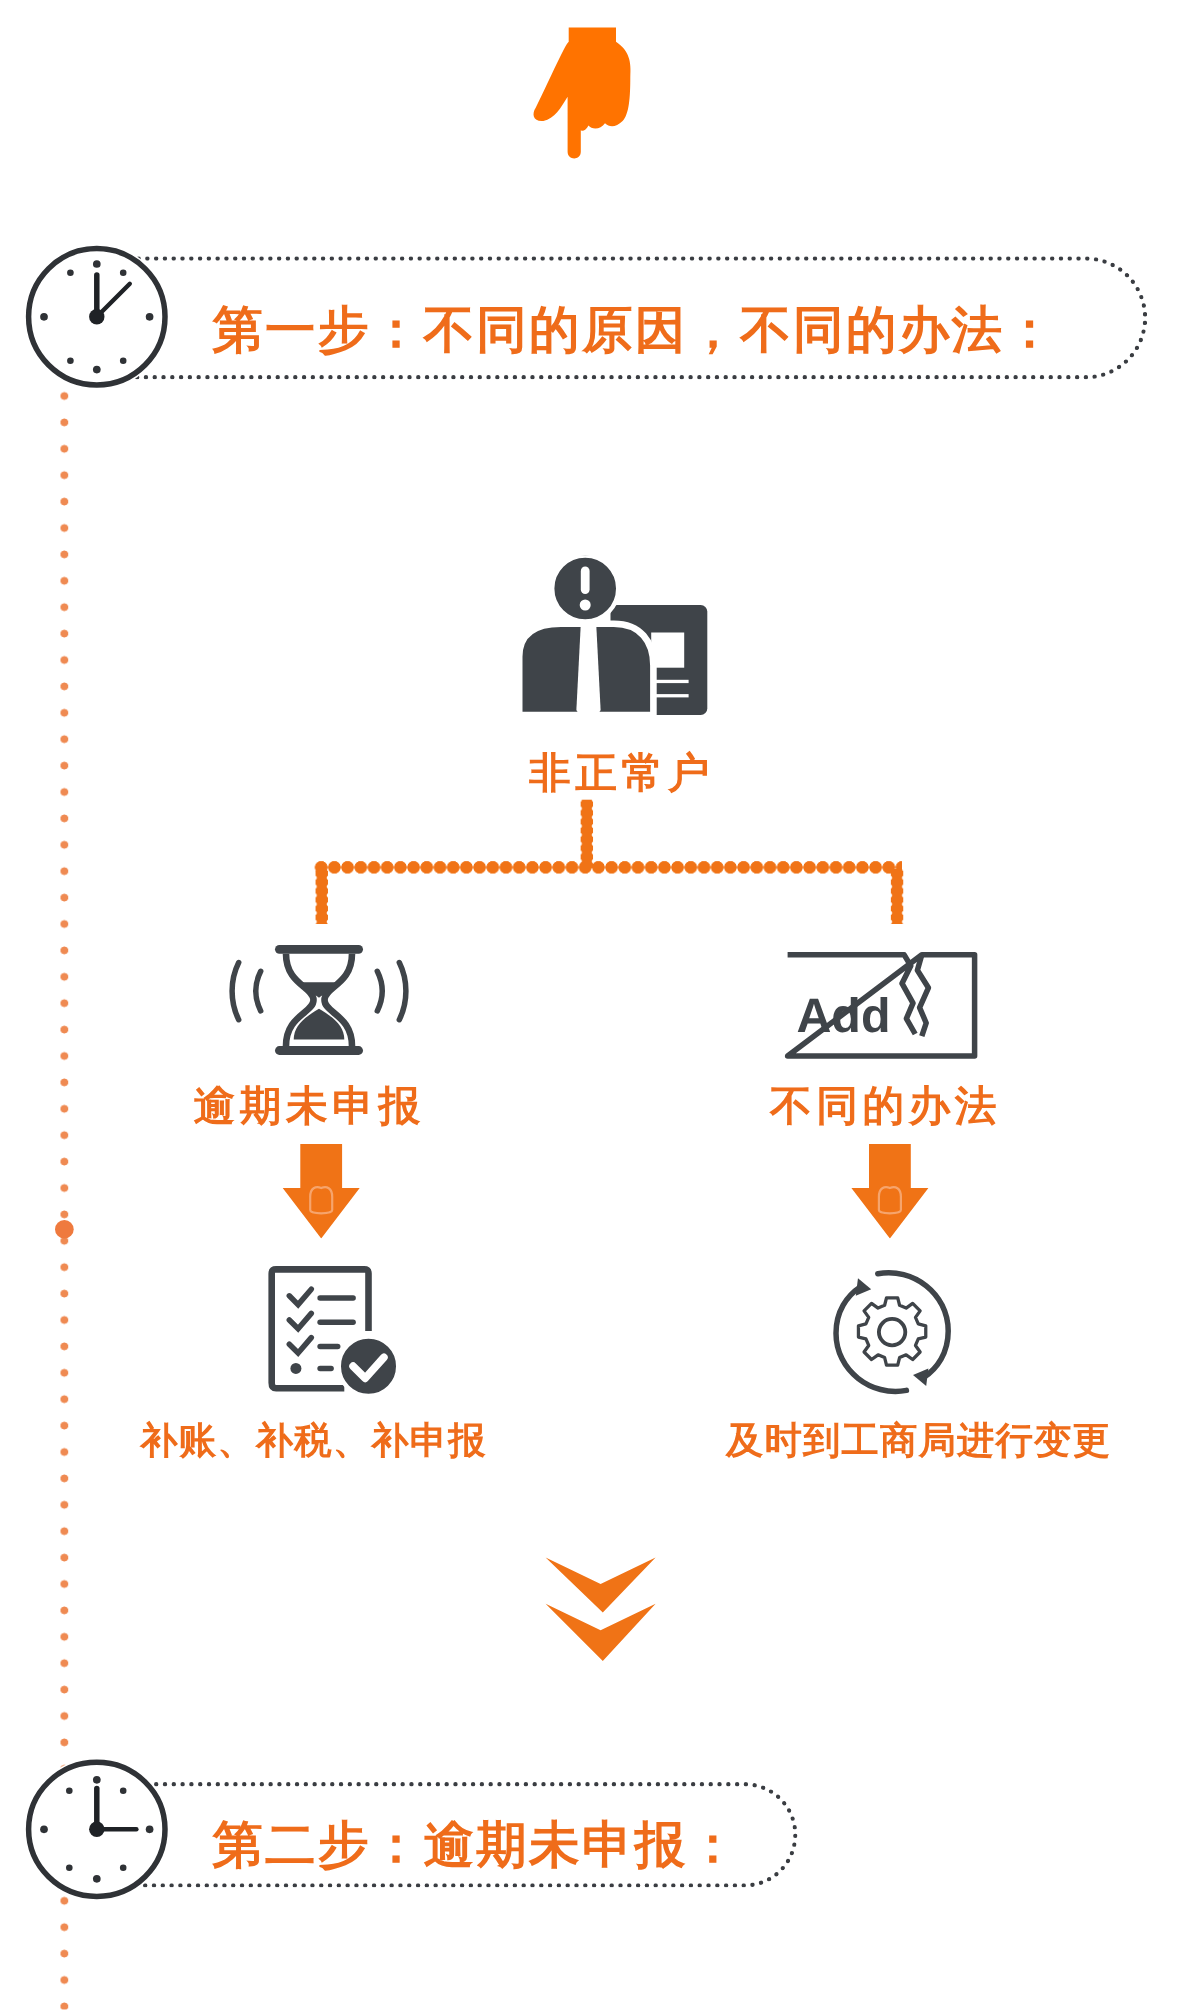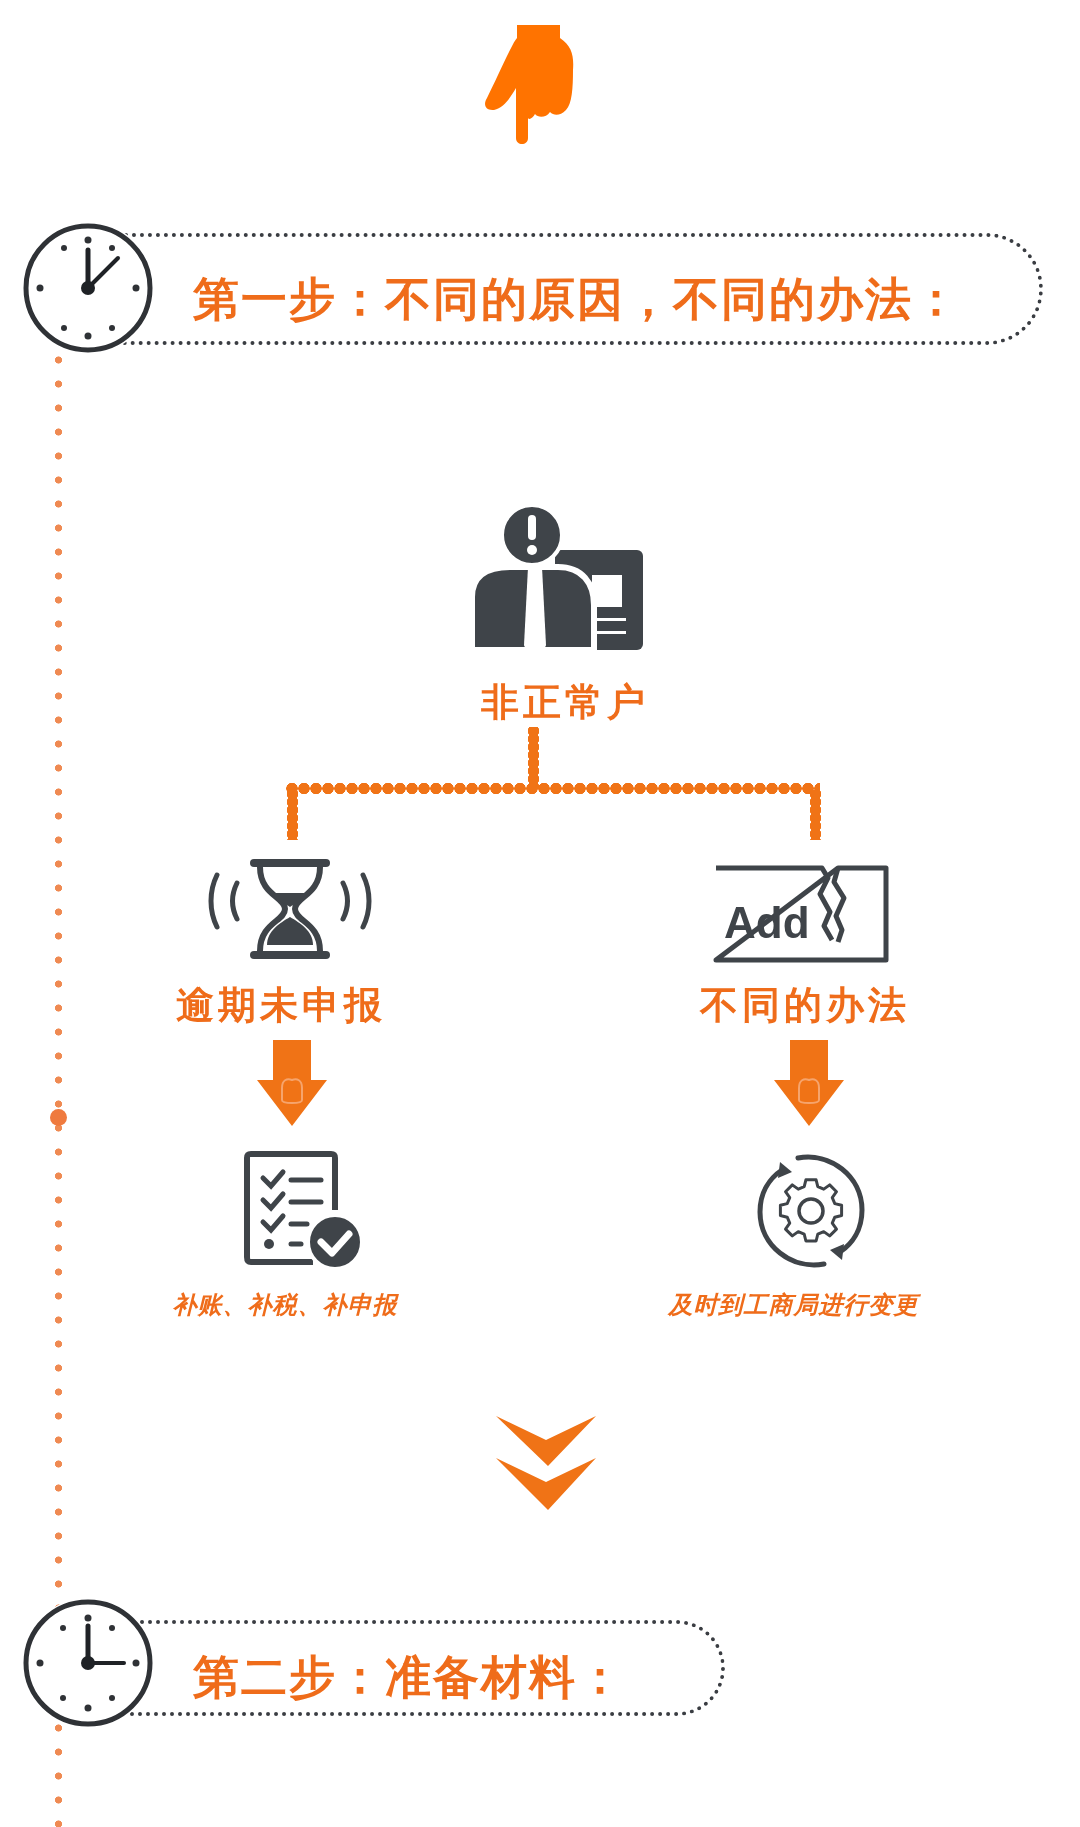--- a/index.html
+++ b/index.html
@@ -8,21 +8,21 @@
   .abs { position:absolute; }
   .orange-text { color:#ef6c1a; font-weight:bold; white-space:nowrap;margin-top:11px; }
   .timeline { left:55px; top:348px; width:7px; height:1479px;
     background-image: radial-gradient(circle, #ef8a52 3.3px, transparent 3.8px);
     background-size: 7px 24px; background-repeat: repeat-y; }
   .big-dot { left:50px; top:1109px; width:17px; height:17px; border-radius:50%; background:#ef7a3e; }
   .pill { border:4px dotted #3a3d42; border-left:none; border-radius:0 60px 60px 0; box-sizing:border-box; background:transparent; }
   .clock { background:#fff; }
   .step-title { font-size:46px; letter-spacing:2px; line-height:1; }
   .node-label { font-size:38px; letter-spacing:4px; line-height:1; text-align:center; }
-  .result-label { font-size:24px; letter-spacing:1px; line-height:1; text-align:center;font-style:italic; }
+  .result-label { font-size:34px; letter-spacing:1px; line-height:1; text-align:center; }
   .connector { background-image: radial-gradient(circle, #f07316 5.5px, transparent 6px); }
   .conn-h { background-size: 12px 13px; background-repeat: repeat-x; height:13px; }
   .conn-v { background-size: 13px 8px; background-repeat: repeat-y; width:13px; }
 </style>
 </head>
 <body>
 
 <div class="abs timeline"></div>
 <div class="abs big-dot"></div>
 
@@ -119,21 +119,21 @@
 <svg class="abs" style="left:750px;top:1150px" width="122" height="122" viewBox="0 0 122 122">
   <path d="M48 8 C80 2 112 26 112 60 C112 80 102 94 90 102" fill="none" stroke="#3f4449" stroke-width="5" stroke-linecap="round"></path>
   <path d="M74 114 C42 120 10 96 10 62 C10 42 20 28 32 20" fill="none" stroke="#3f4449" stroke-width="5" stroke-linecap="round"></path>
   <path d="M30 12 L42 22 L28 28 Z" fill="#3f4449"></path>
   <path d="M92 110 L80 100 L94 94 Z" fill="#3f4449"></path>
   <g transform="translate(61,61)" fill="none" stroke="#3f4449" stroke-width="3.5" stroke-linejoin="round">
     <path d="M-6 -32 L6 -32 L8 -24 L15 -21 L22 -26 L30 -18 L25 -11 L28 -4 L36 -2 L36 10 L28 12 L25 19 L30 26 L22 34 L15 29 L8 32 L6 40 L-6 40 L-8 32 L-15 29 L-22 34 L-30 26 L-25 19 L-28 12 L-36 10 L-36 -2 L-28 -4 L-25 -11 L-30 -18 L-22 -26 L-15 -21 L-8 -24 Z" transform="translate(0,-4) scale(0.85)"></path>
     <circle cx="0" cy="0" r="12"></circle>
   </g>
 </svg>
-<div class="abs orange-text result-label" style="left:596px;top:1282px;width:395px;">及时到工商局进行变更</div>
+<div class="abs orange-text result-label" style="left:615px;top:1282px;width:395px;text-align:right;">及时到工商局进行变更</div>
 
 <svg class="abs" style="left:494px;top:1414px" width="104" height="98" viewBox="0 0 104 98">
   <path d="M2 2 L52 26 L102 2 L54 52 Z" fill="#f07316"></path>
   <path d="M2 44 L52 68 L102 44 L54 96 Z" fill="#f07316"></path>
 </svg>
 
 <div class="abs pill" style="left:118px;top:1620px;width:607px;height:96px;"></div>
 <svg class="abs clock" style="left:22px;top:1598px;border-radius:50%" width="132" height="130" viewBox="0 0 132 130">
   <ellipse cx="66" cy="65" rx="62" ry="61" fill="#fff" stroke="#2f3236" stroke-width="5"></ellipse>
   <g fill="#2f3236">
@@ -143,13 +143,13 @@
       <circle cx="114" cy="65" r="3.5"></circle>
     <circle cx="41" cy="30" r="3"></circle>
       <circle cx="90" cy="30" r="3"></circle>
     <circle cx="41" cy="100" r="3"></circle>
       <circle cx="90" cy="100" r="3"></circle>
   </g>
   <line x1="66" y1="65" x2="66" y2="28" stroke="#1f2226" stroke-width="5" stroke-linecap="round"></line>
   <line x1="66" y1="65" x2="102" y2="65" stroke="#1f2226" stroke-width="4" stroke-linecap="round"></line>
   <circle cx="66" cy="65" r="7" fill="#1f2226"></circle>
 </svg>
-<div class="abs orange-text step-title" style="left:193px;top:1643px;">第二步：准备材料：</div>
+<div class="abs orange-text step-title" style="left:193px;top:1643px;">第二步：逾期未申报：</div>
 
 </body></html>

